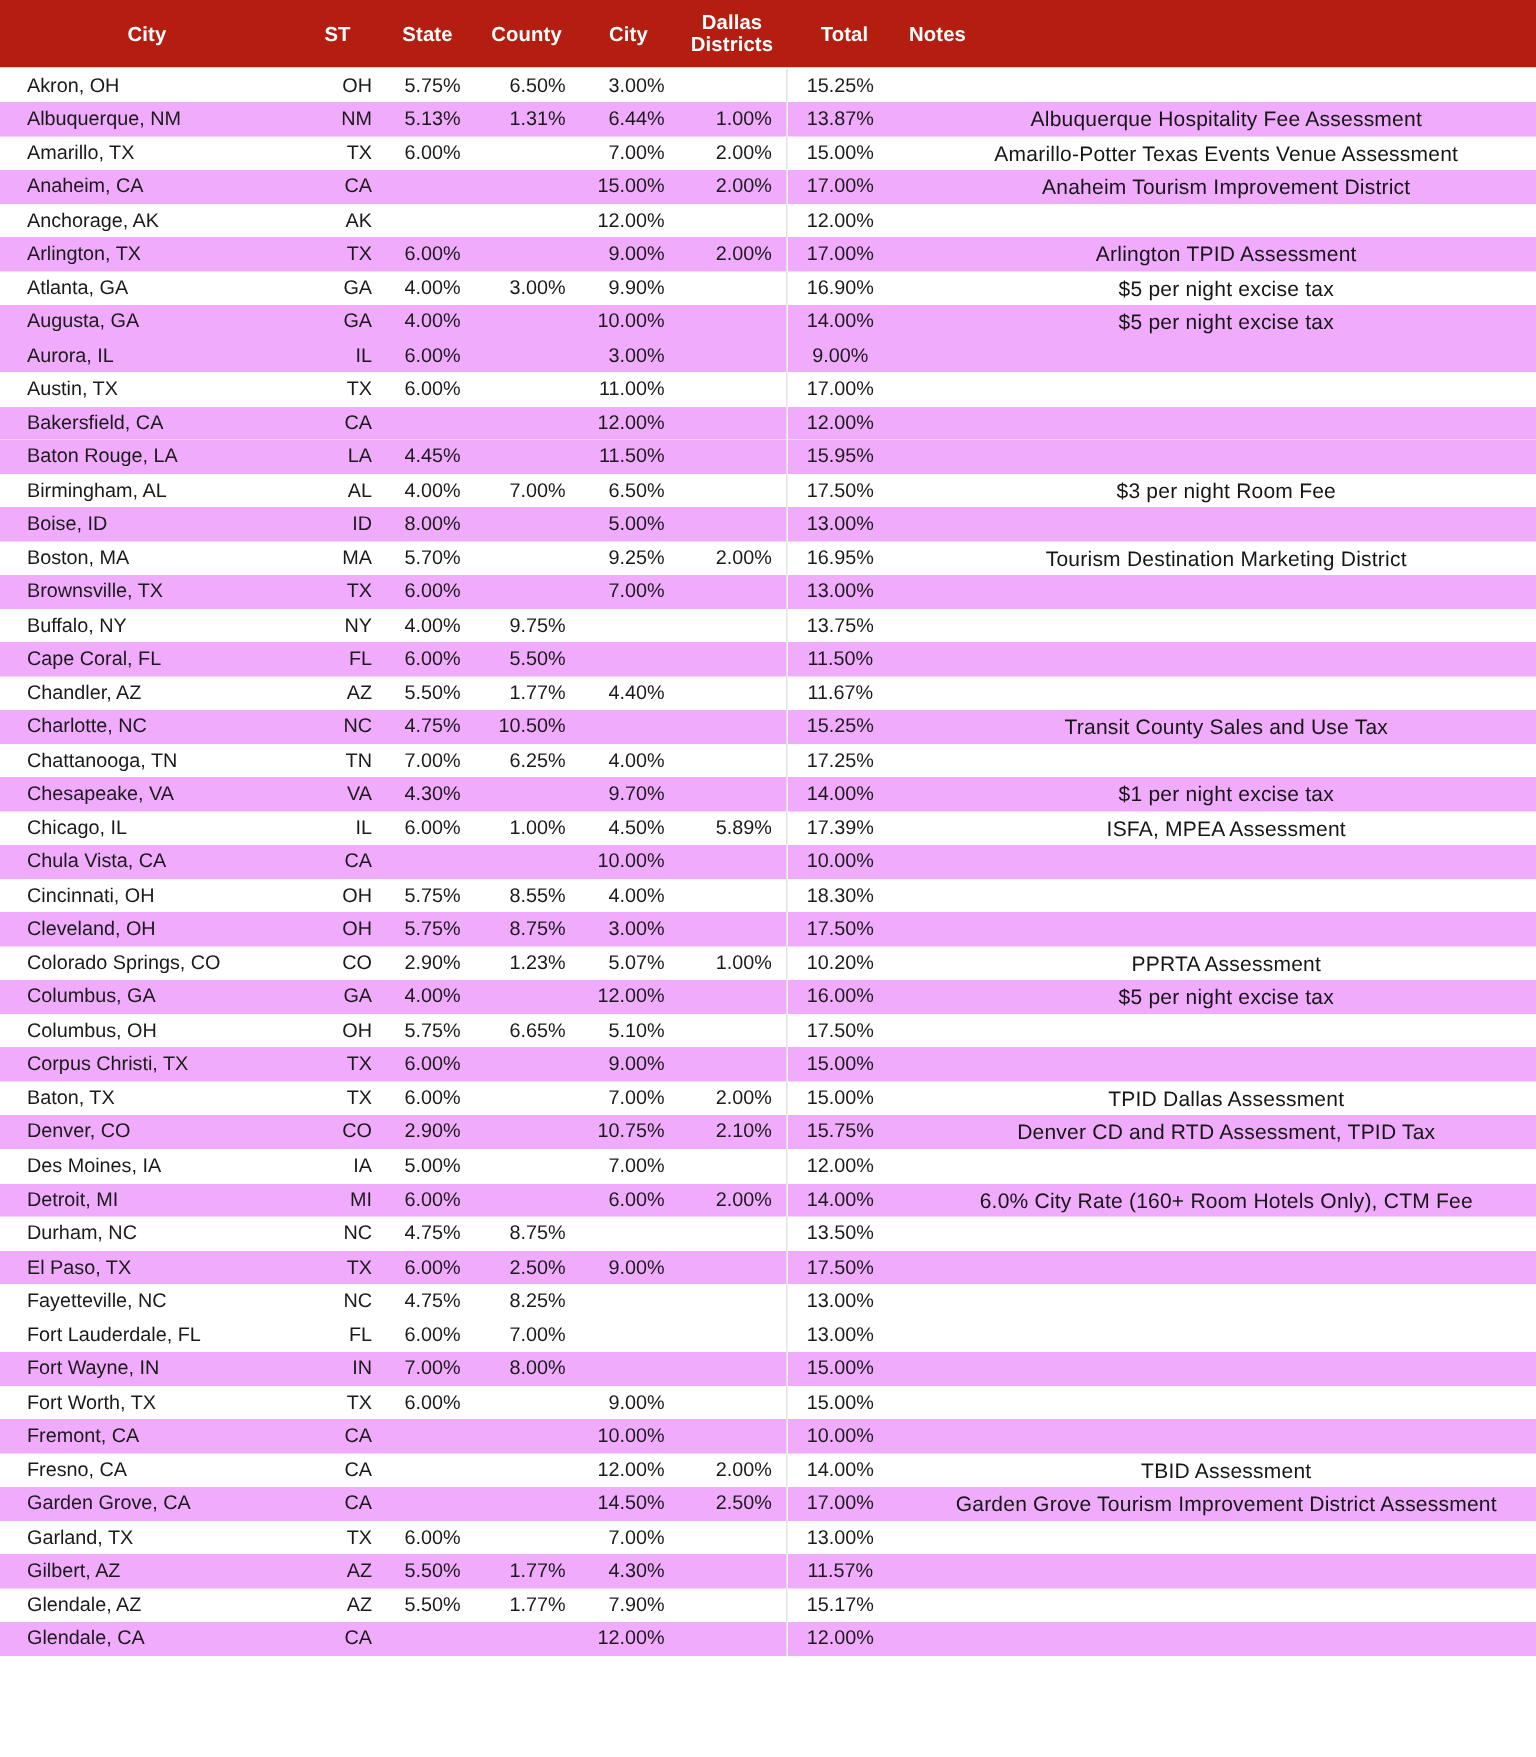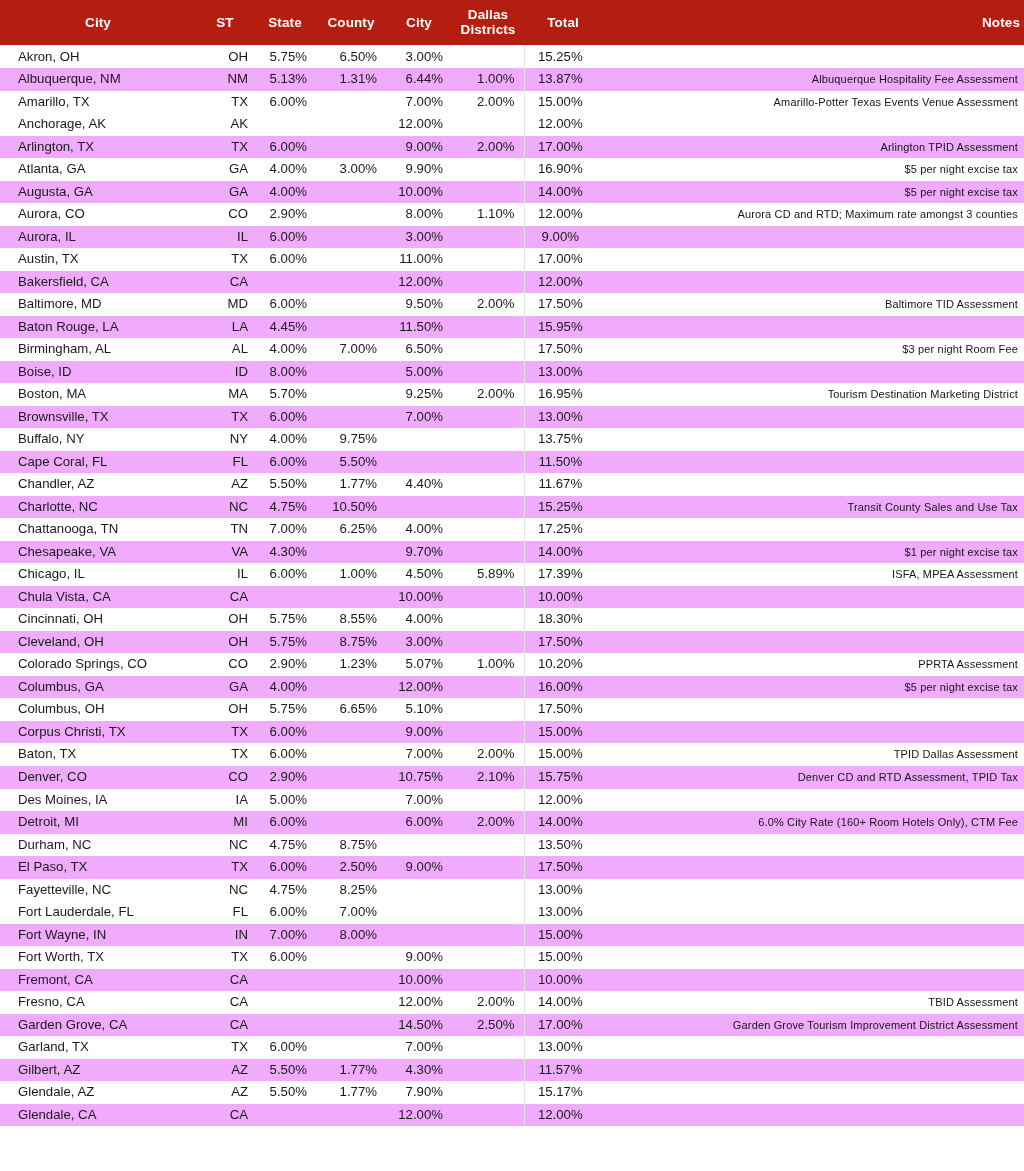--- a/index.html
+++ b/index.html
@@ -32,21 +32,21 @@
     font-weight: bold;
     font-size: 13.5px;
     line-height: 1.12;
     padding: 4px 4px;
     height: 45px;
     vertical-align: middle;
     text-align: center;
     border: none;
     letter-spacing: 0.1px;
   }
-  thead th.th-notes { text-align: right; }
+  thead th.th-notes { text-align: left; }
 
   
   col.c-city     { width: 196px; }
   col.c-st       { width: 58px;  }
   col.c-state    { width: 62px;  }
   col.c-county   { width: 70px;  }
   col.c-citytax  { width: 66px;  }
   col.c-special  { width: 72px;  }
   col.c-total    { width: 78px;  }
   col.c-notes    { width: 422px; }
@@ -65,23 +65,23 @@
     vertical-align: middle;
     white-space: nowrap;
     overflow: hidden;
     border: none;
   }
   td.cell-city    { text-align: left;  padding-left: 18px; }
   td.cell-st      { text-align: right;  padding-left: 12px; }
   td.cell-num     { text-align: right; padding-right: 9px; }
   td.cell-total   { text-align: center; padding-right: 12px; border-left: 1px solid #E2E2E2; }
   td.cell-notes   {
-    text-align: right;
+    text-align: center;
     padding-left: 15px;
-    font-size: 11px;
+    font-size: 14px;
     color: #161616;
     letter-spacing: 0.15px;
   }
   
   tbody tr:first-child td { border-top: 1px solid #ffffff; }
 </style>
 </head>
 <body>
 
 <div id="tax-table-wrap">
@@ -135,20 +135,30 @@
         <tr class="odd">
           <td class="cell-city">Amarillo, TX</td>
           <td class="cell-st">TX</td>
           <td class="cell-num">6.00%</td>
           <td class="cell-num"></td>
           <td class="cell-num">7.00%</td>
           <td class="cell-num">2.00%</td>
           <td class="cell-total">15.00%</td>
           <td class="cell-notes">Amarillo-Potter Texas Events Venue Assessment</td>
         </tr>
+        <tr class="even">
+          <td class="cell-city">Anaheim, CA</td>
+          <td class="cell-st">CA</td>
+          <td class="cell-num"></td>
+          <td class="cell-num"></td>
+          <td class="cell-num">15.00%</td>
+          <td class="cell-num">2.00%</td>
+          <td class="cell-total">17.00%</td>
+          <td class="cell-notes">Anaheim Tourism Improvement District</td>
+        </tr>
         <tr class="odd">
           <td class="cell-city">Anchorage, AK</td>
           <td class="cell-st">AK</td>
           <td class="cell-num"></td>
           <td class="cell-num"></td>
           <td class="cell-num">12.00%</td>
           <td class="cell-num"></td>
           <td class="cell-total">12.00%</td>
           <td class="cell-notes"></td>
         </tr>
@@ -175,30 +185,20 @@
         <tr class="even">
           <td class="cell-city">Augusta, GA</td>
           <td class="cell-st">GA</td>
           <td class="cell-num">4.00%</td>
           <td class="cell-num"></td>
           <td class="cell-num">10.00%</td>
           <td class="cell-num"></td>
           <td class="cell-total">14.00%</td>
           <td class="cell-notes">$5 per night excise tax</td>
         </tr>
-        <tr class="odd">
-          <td class="cell-city">Aurora, CO</td>
-          <td class="cell-st">CO</td>
-          <td class="cell-num">2.90%</td>
-          <td class="cell-num"></td>
-          <td class="cell-num">8.00%</td>
-          <td class="cell-num">1.10%</td>
-          <td class="cell-total">12.00%</td>
-          <td class="cell-notes">Aurora CD and RTD; Maximum rate amongst 3 counties</td>
-        </tr>
         <tr class="even">
           <td class="cell-city">Aurora, IL</td>
           <td class="cell-st">IL</td>
           <td class="cell-num">6.00%</td>
           <td class="cell-num"></td>
           <td class="cell-num">3.00%</td>
           <td class="cell-num"></td>
           <td class="cell-total">9.00%</td>
           <td class="cell-notes"></td>
         </tr>
@@ -214,30 +214,20 @@
         </tr>
         <tr class="even">
           <td class="cell-city">Bakersfield, CA</td>
           <td class="cell-st">CA</td>
           <td class="cell-num"></td>
           <td class="cell-num"></td>
           <td class="cell-num">12.00%</td>
           <td class="cell-num"></td>
           <td class="cell-total">12.00%</td>
           <td class="cell-notes"></td>
-        </tr>
-        <tr class="odd">
-          <td class="cell-city">Baltimore, MD</td>
-          <td class="cell-st">MD</td>
-          <td class="cell-num">6.00%</td>
-          <td class="cell-num"></td>
-          <td class="cell-num">9.50%</td>
-          <td class="cell-num">2.00%</td>
-          <td class="cell-total">17.50%</td>
-          <td class="cell-notes">Baltimore TID Assessment</td>
         </tr>
         <tr class="even">
           <td class="cell-city">Baton Rouge, LA</td>
           <td class="cell-st">LA</td>
           <td class="cell-num">4.45%</td>
           <td class="cell-num"></td>
           <td class="cell-num">11.50%</td>
           <td class="cell-num"></td>
           <td class="cell-total">15.95%</td>
           <td class="cell-notes"></td>

